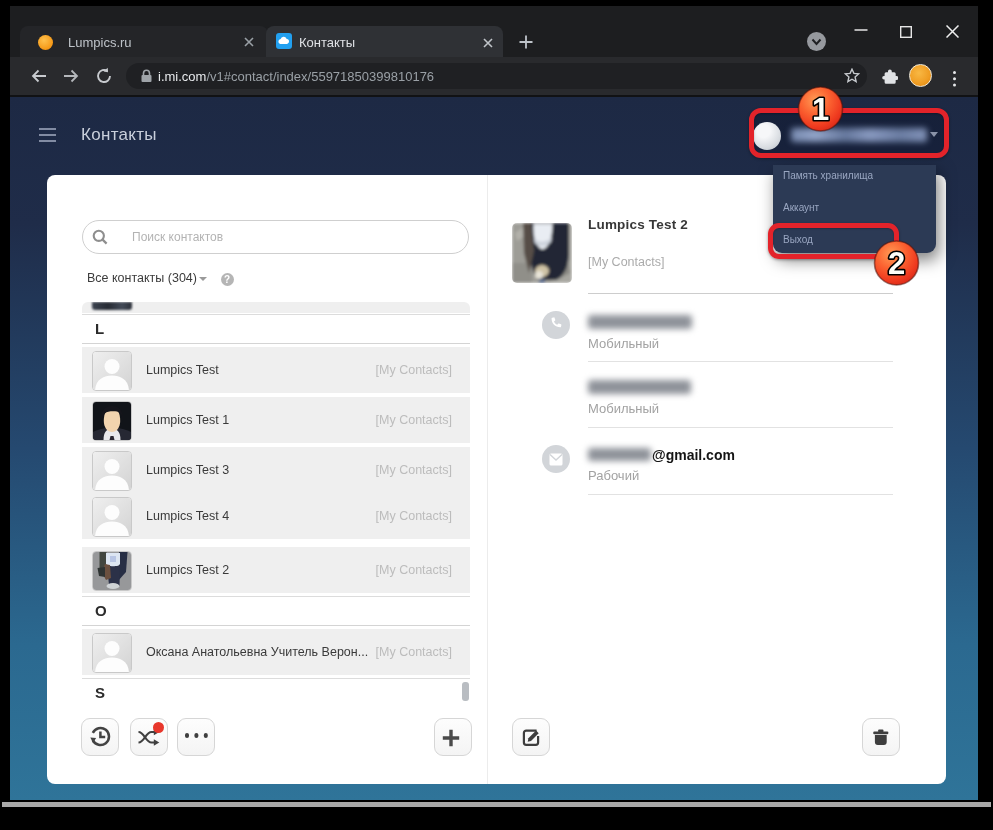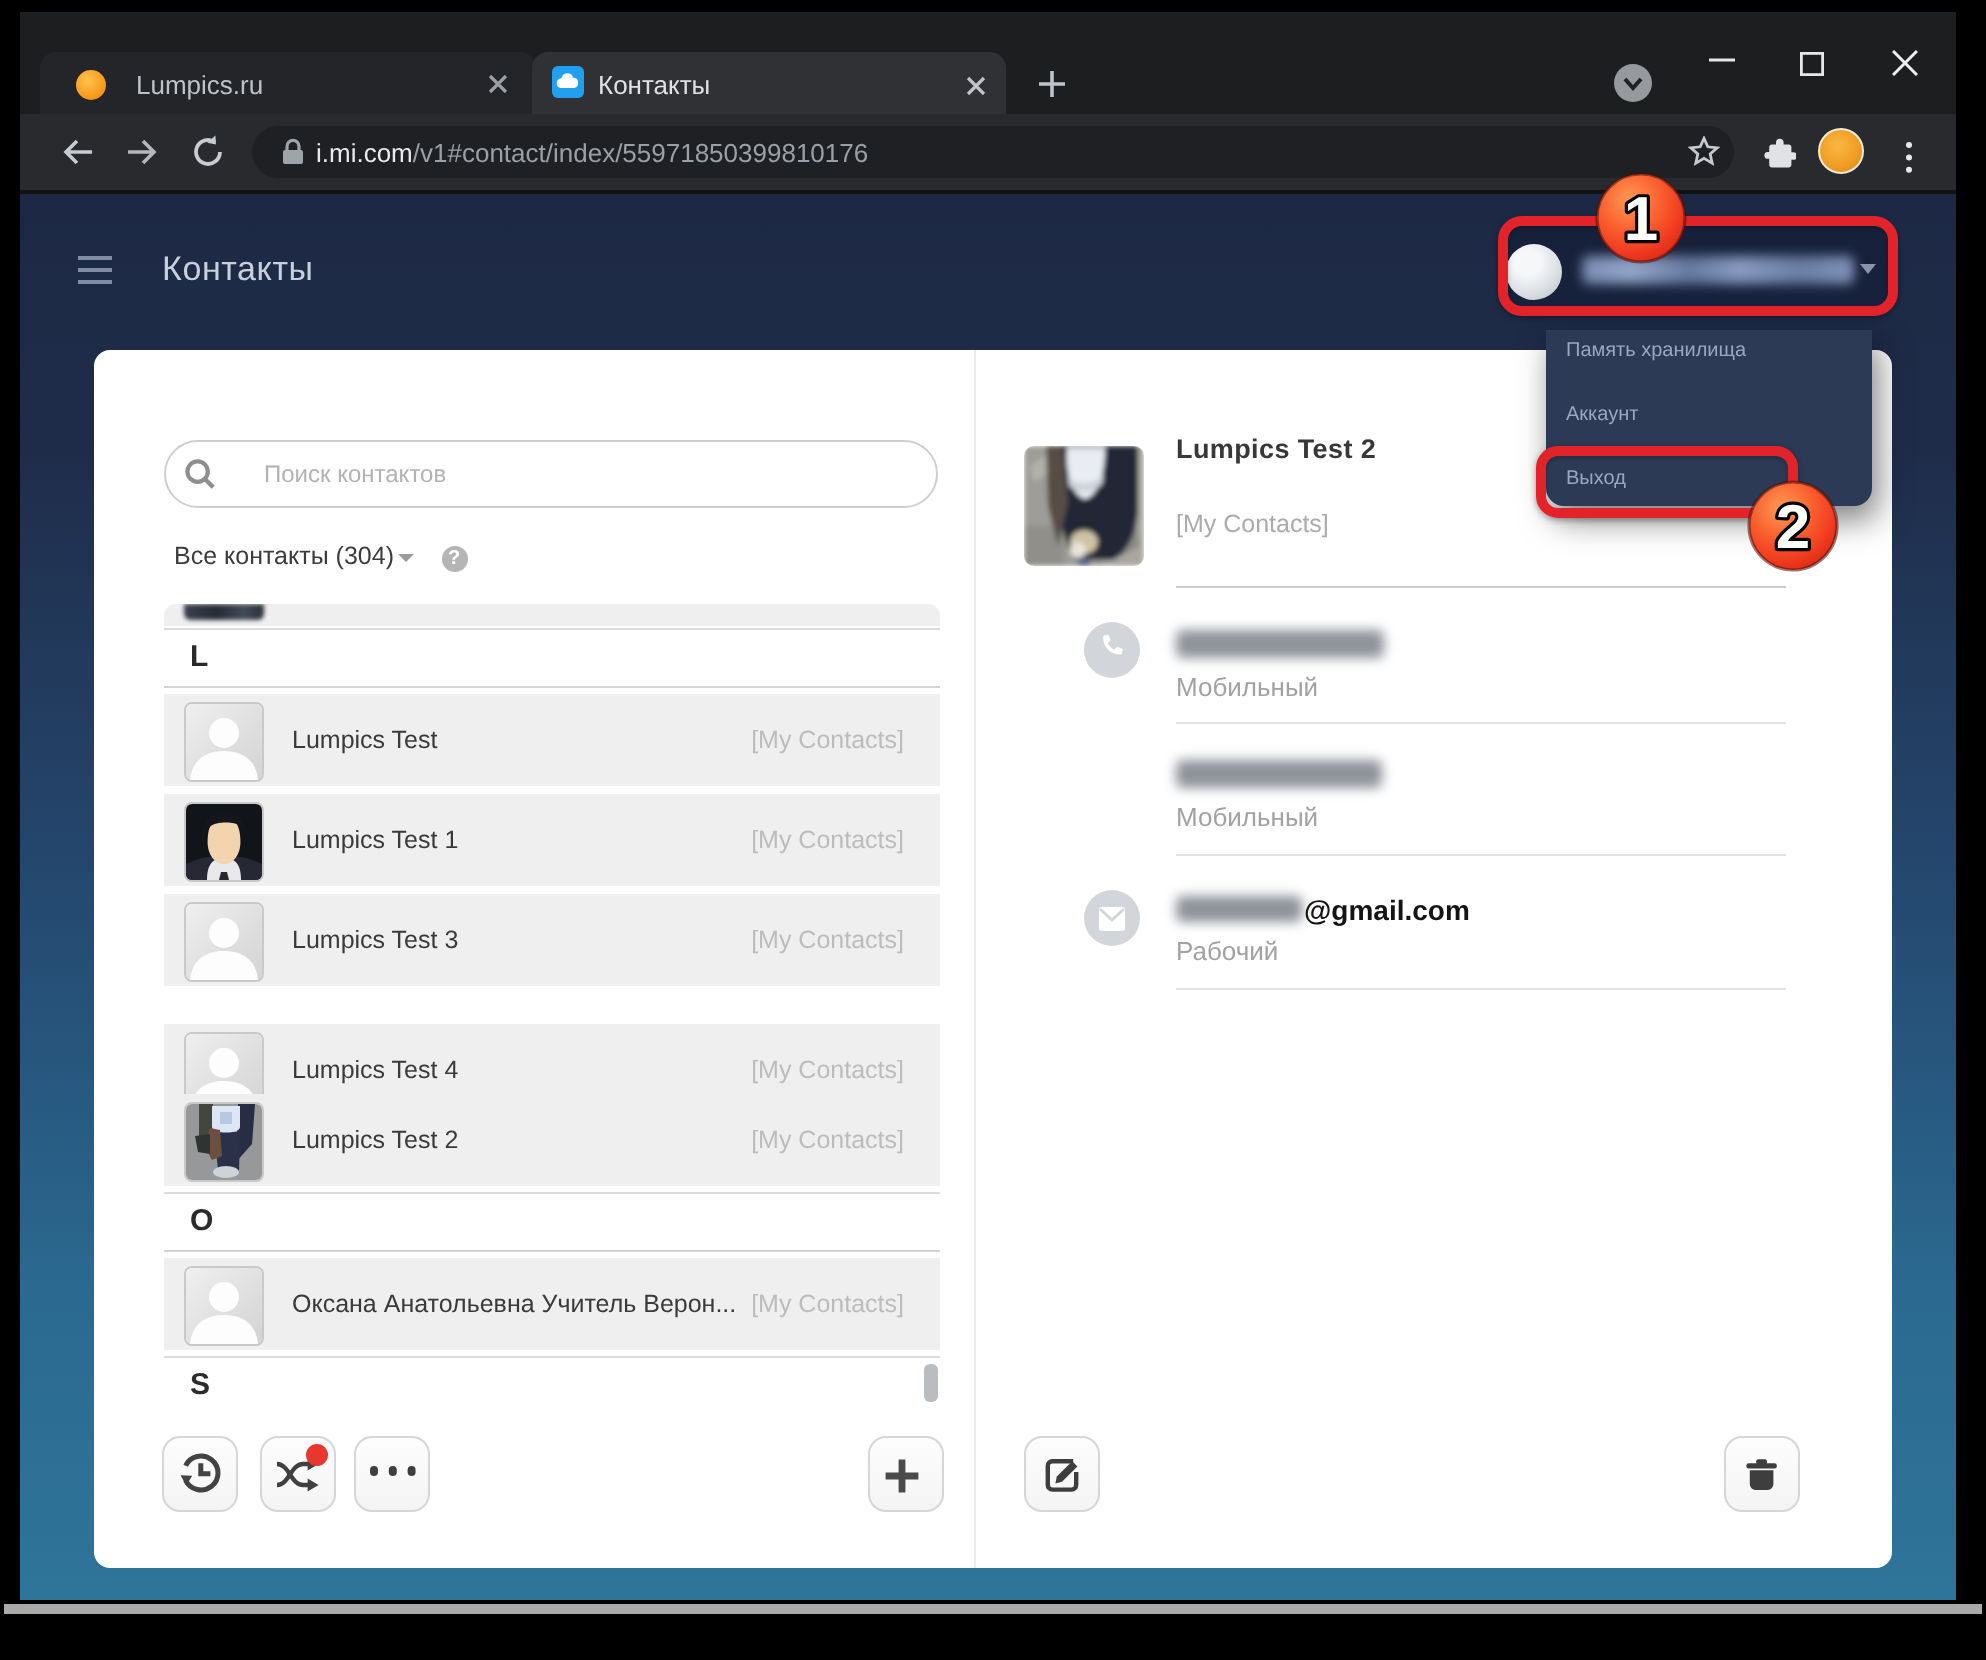--- a/index.html
+++ b/index.html
@@ -183,21 +183,21 @@
       <div class="avatar">
         <svg width="38" height="38">
           <rect width="38" height="38" fill="url(#pg)"></rect>
           <circle cx="19" cy="14.5" r="7.5" fill="#fdfdfd"></circle>
           <path d="M2 38 C3 27 11 23.5 19 23.5 C27 23.5 35 27 36 38 Z" fill="#fdfdfd"></path>
         </svg>
       </div>
       <div class="rname">Lumpics Test 3</div>
       <div class="rtag">[My Contacts]</div>
     </div>
-    <div class="lrow" style="top:210px;">
+    <div class="lrow" style="top:191px;">
       <div class="avatar">
         <svg width="38" height="38">
           <rect width="38" height="38" fill="url(#pg)"></rect>
           <circle cx="19" cy="14.5" r="7.5" fill="#fdfdfd"></circle>
           <path d="M2 38 C3 27 11 23.5 19 23.5 C27 23.5 35 27 36 38 Z" fill="#fdfdfd"></path>
         </svg>
       </div>
       <div class="rname">Lumpics Test 4</div>
       <div class="rtag">[My Contacts]</div>
     </div>

